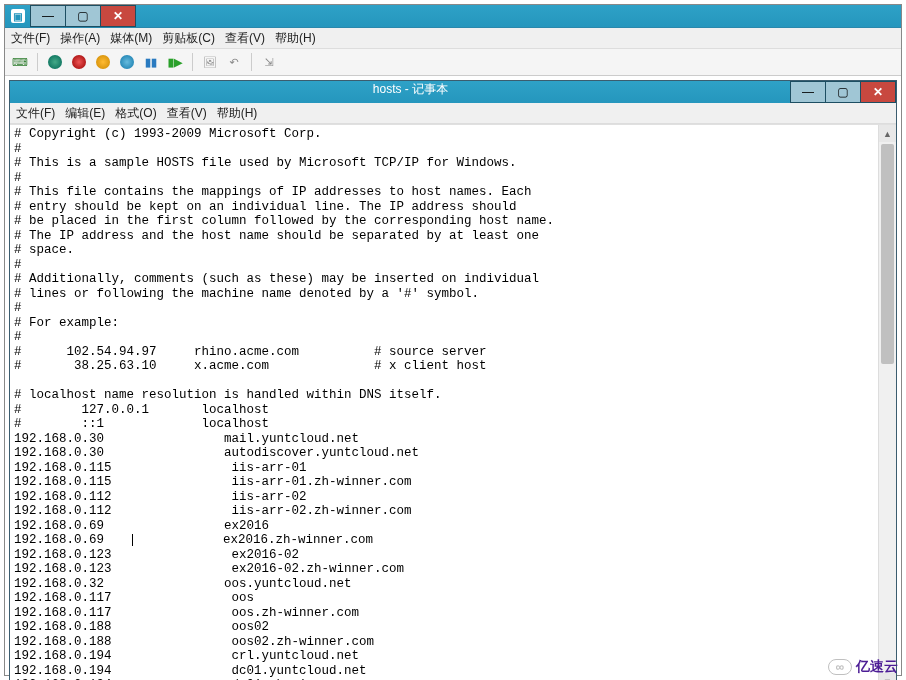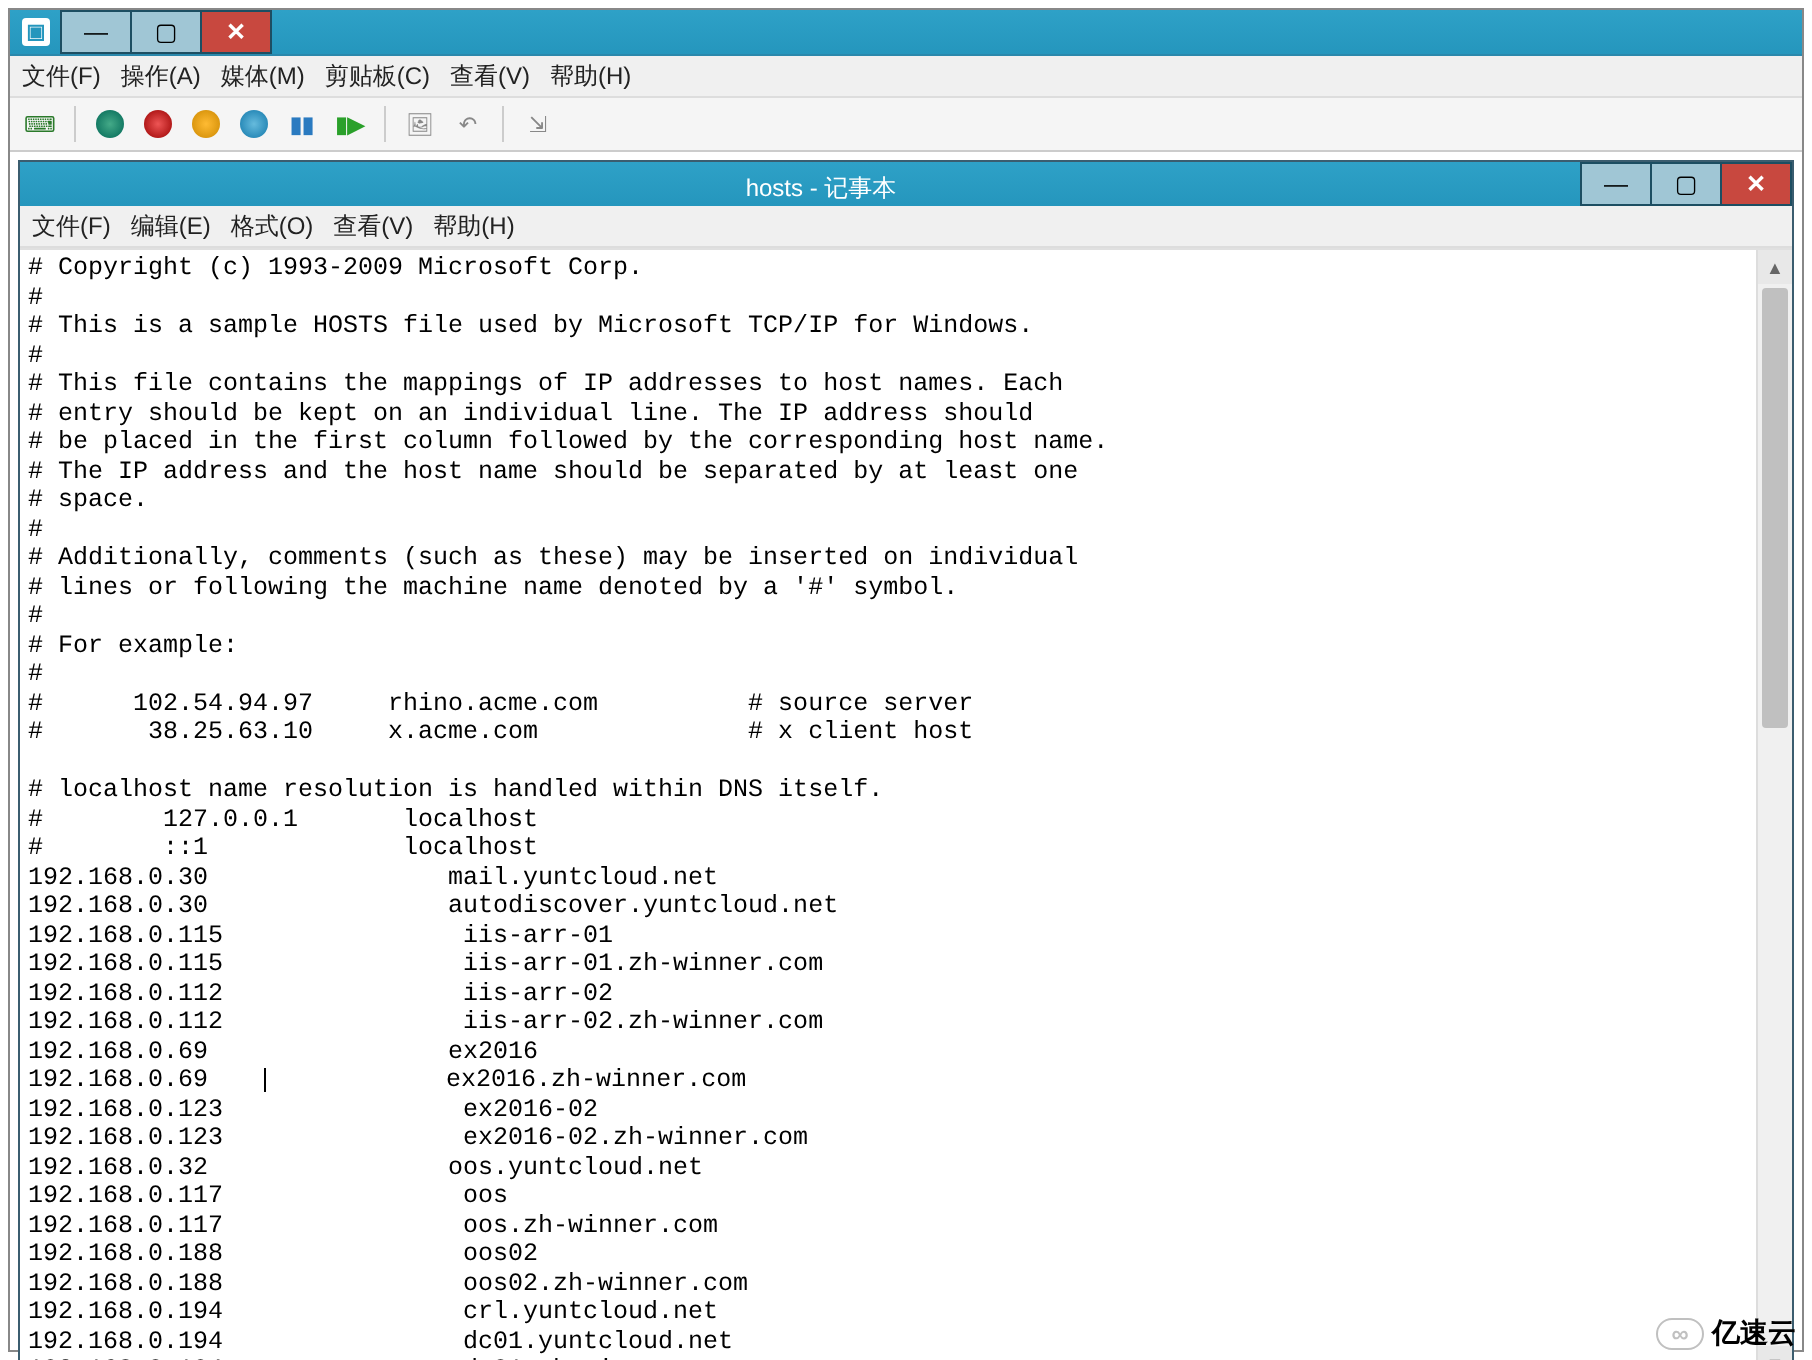--- a/index.html
+++ b/index.html
@@ -14,30 +14,30 @@
   .btn-min { background:#a0c6d5; color:#000; }
   .btn-max { background:#a0c6d5; color:#000; }
   .btn-close { background:#c8483f; color:#fff; width:46px; font-weight:bold; }
   .hv-menu { height:20px; background:#f0f0f0; border-bottom:1px solid #ddd; display:flex; align-items:center; padding-left:6px; gap:10px; color:#222; }
   .hv-toolbar { height:26px; background:#f5f5f5; border-bottom:1px solid #ccc; display:flex; align-items:center; padding-left:6px; gap:6px; }
   .tb-btn { width:18px; height:18px; display:flex; align-items:center; justify-content:center; border-radius:2px; font-size:11px; }
   .tb-round { width:14px; height:14px; border-radius:50%; }
   .tb-sep { width:1px; height:18px; background:#ccc; margin:0 2px; }
   
   .np-frame { margin:4px 4px 0 4px; border:1px solid #3b5d6f; }
-  .np-title { height:22px; background:linear-gradient(#2ea1c7,#2596bd); color:#fff; display:flex; align-items:flex-end; }
+  .np-title { height:22px; background:linear-gradient(#2ea1c7,#2596bd); color:#fff; display:flex; align-items:flex-start; }
   .np-title-text { flex:1; text-align:center; font-size:12px; }
   .np-menu { height:20px; background:#f0f0f0; border-bottom:1px solid #ddd; display:flex; align-items:center; padding-left:6px; gap:10px; color:#222; }
   .np-content { background:#fff; position:relative; height:565px; overflow:hidden; border-top:1px solid #e0e0e0; }
   .np-content pre { margin:0; padding:2px 4px; font-family:"Courier New","SimSun",monospace; font-size:12.5px; line-height:14.5px; color:#000; white-space:pre; }
   .scrollbar { position:absolute; right:0; top:0; bottom:0; width:17px; background:#f0f0f0; border-left:1px solid #ddd; }
   .sb-arrow { height:17px; display:flex; align-items:center; justify-content:center; color:#666; font-size:9px; background:#e8e8e8; }
   .sb-thumb { background:#c0c0c0; margin:0 2px; border-radius:2px; }
   .caret { display:inline-block; width:1px; height:12px; background:#000; vertical-align:middle; margin-left:-2px; }
-  .watermark { position:absolute; right:8px; bottom:4px; display:flex; align-items:center; gap:4px; color:#000000; font-size:14px; font-weight:bold; }
+  .watermark { position:absolute; right:8px; bottom:4px; display:flex; align-items:center; gap:4px; color:#4c1d95; font-size:14px; font-weight:bold; }
   .wm-icon { width:22px; height:14px; border:1.5px solid #c0c0c0; border-radius:8px; display:flex; align-items:center; justify-content:center; }
   .wm-icon::before { content:"∞"; color:#c0c0c0; font-size:12px; }
 </style>
 </head>
 <body>
 <div class="outer">
   <div class="shadow-frame">
 
     <div class="hv-title">
       <div class="hv-icon">▣</div>

